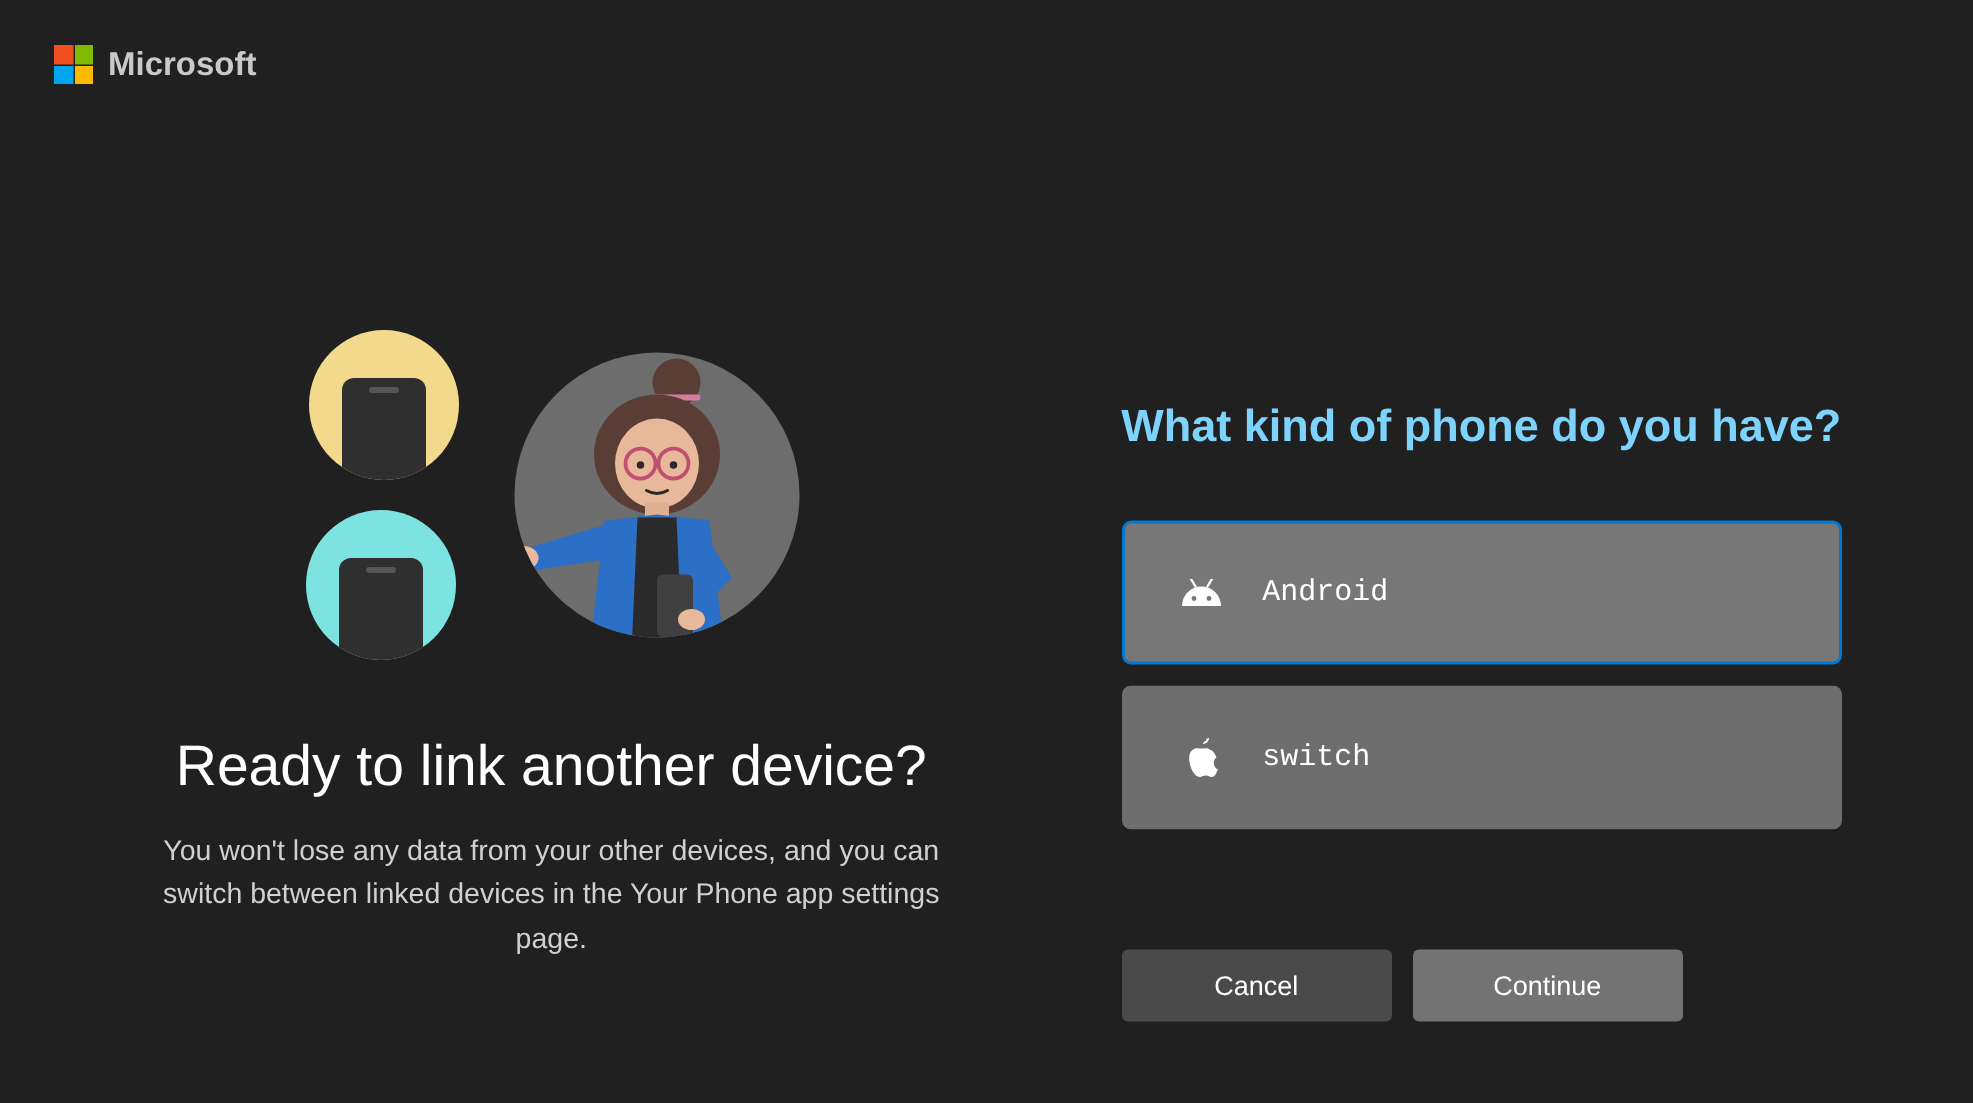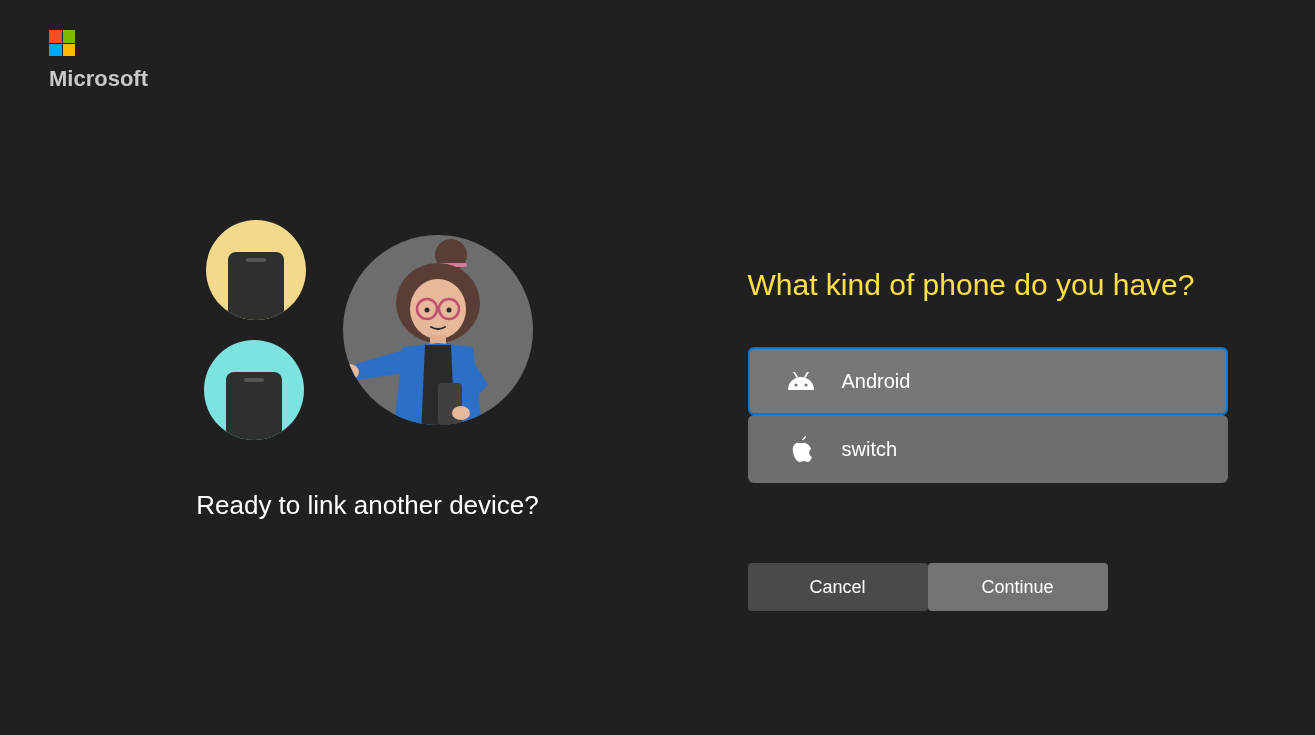--- a/index.html
+++ b/index.html
@@ -12,24 +12,24 @@
       height: 735px;
       background: #202020;
       font-family: 'Segoe UI', Tahoma, Geneva, Verdana, sans-serif;
       color: #ffffff;
       overflow: hidden;
       position: relative;
     }
     .header {
       position: absolute;
       top: 30px;
-      left: 49px;
-      display: flex;
+      left: 36px;
+      display: flex;
+      align-items: center;
       gap: 10px;
-      flex-direction: column;
     }
     .ms-logo {
       width: 26px;
       height: 26px;
       display: grid;
       grid-template-columns: 1fr 1fr;
       grid-template-rows: 1fr 1fr;
       gap: 1px;
     }
     .ms-logo .sq1 { background: #f25022; }
@@ -56,75 +56,77 @@
       flex-direction: column;
       align-items: center;
     }
     .illustration {
       width: 380px;
       height: 260px;
       position: relative;
       margin-bottom: 30px;
     }
     .left-title {
-      font-size: 26px;
+      font-size: 38px;
       font-weight: 400;
       color: #ffffff;
       text-align: center;
       margin-bottom: 20px;
     }
     .left-desc {
       font-size: 19px;
       font-weight: 400;
       color: #d0d0d0;
       text-align: center;
       line-height: 1.55;
       max-width: 540px;
     }
     .right-panel {
       width: 480px;
       padding-top: 68px;
     }
     .right-title {
       font-size: 30px;
-      font-weight: 400;
-      color: #fde047;
+      font-weight: 700;
+      color: #7dd3fc;
       margin-bottom: 45px;
     }
     .option {
       display: flex;
       align-items: center;
       gap: 28px;
-      height: 68px;
+      height: 96px;
       padding: 0 38px;
       background: #6e6e6e;
       border-radius: 6px;
-      margin-bottom: 0;
+      margin-bottom: 14px;
       cursor: pointer;
       border: 2px solid transparent;
+      font-family: Liberation Mono, monospace;
     }
     .option.selected {
       border: 2px solid #0078d4;
       background: #777777;
     }
     .option-icon {
       width: 26px;
       height: 26px;
       display: flex;
       align-items: center;
       justify-content: center;
       color: #ffffff;
     }
     .option-label {
       font-size: 20px;
       font-weight: 400;
       color: #ffffff;
     }
     .buttons {
       display: flex;
+      gap: 14px;
       margin-top: 80px;
     }
     .btn {
       width: 180px;
       height: 48px;
       border: none;
       border-radius: 4px;
       font-size: 18px;
       font-family: inherit;
       cursor: pointer;
@@ -243,20 +245,21 @@
           <ellipse cx="6" cy="137" rx="10" ry="8" fill="#e8b89b"></ellipse>
 
           <path d="M 125 118 L 145 150 L 120 175 L 108 160 Z" fill="#2c6fc7"></path>
 
           <rect x="95" y="148" width="24" height="42" rx="4" fill="#404040"></rect>
           <ellipse cx="118" cy="178" rx="9" ry="7" fill="#e8b89b"></ellipse>
         </svg>
       </div>
     </div>
     <div class="left-title">Ready to link another device?</div>
+    <div class="left-desc">You won't lose any data from your other devices, and you can switch between linked devices in the Your Phone app settings page.</div>
   </div>
 
   <div class="right-panel">
     <div class="right-title">What kind of phone do you have?</div>
 
     <div class="option selected">
       <span class="option-icon">
         <svg width="26" height="18" viewBox="0 0 26 18" fill="currentColor">
           <line x1="6" y1="0" x2="9" y2="5" stroke="white" stroke-width="1.6" stroke-linecap="round"></line>
           <line x1="20" y1="0" x2="17" y2="5" stroke="white" stroke-width="1.6" stroke-linecap="round"></line>

